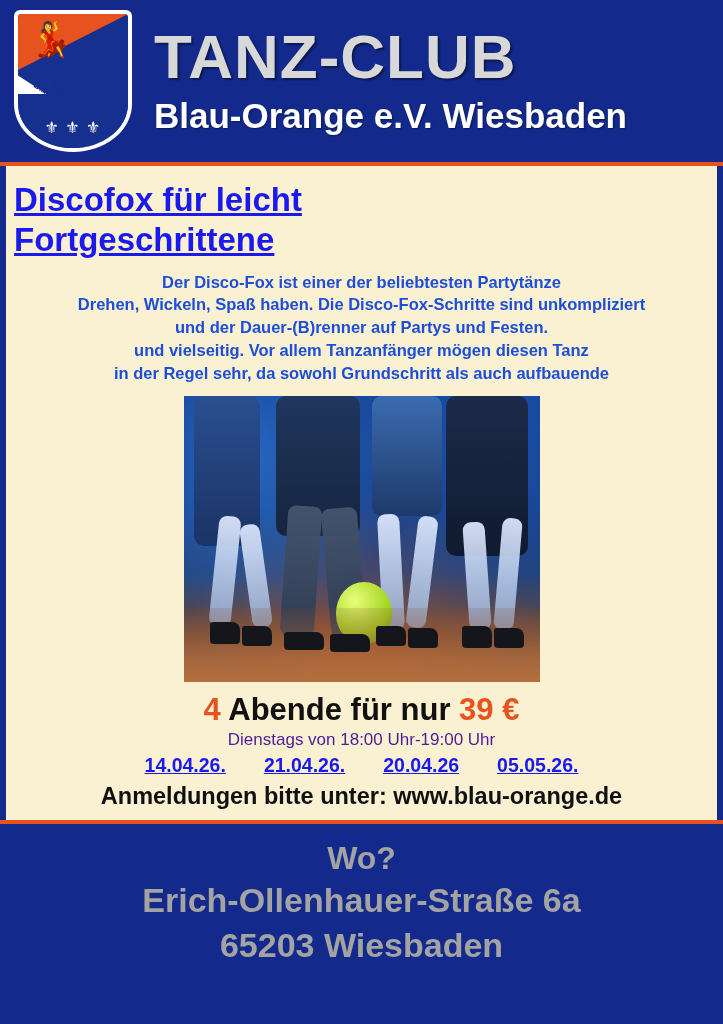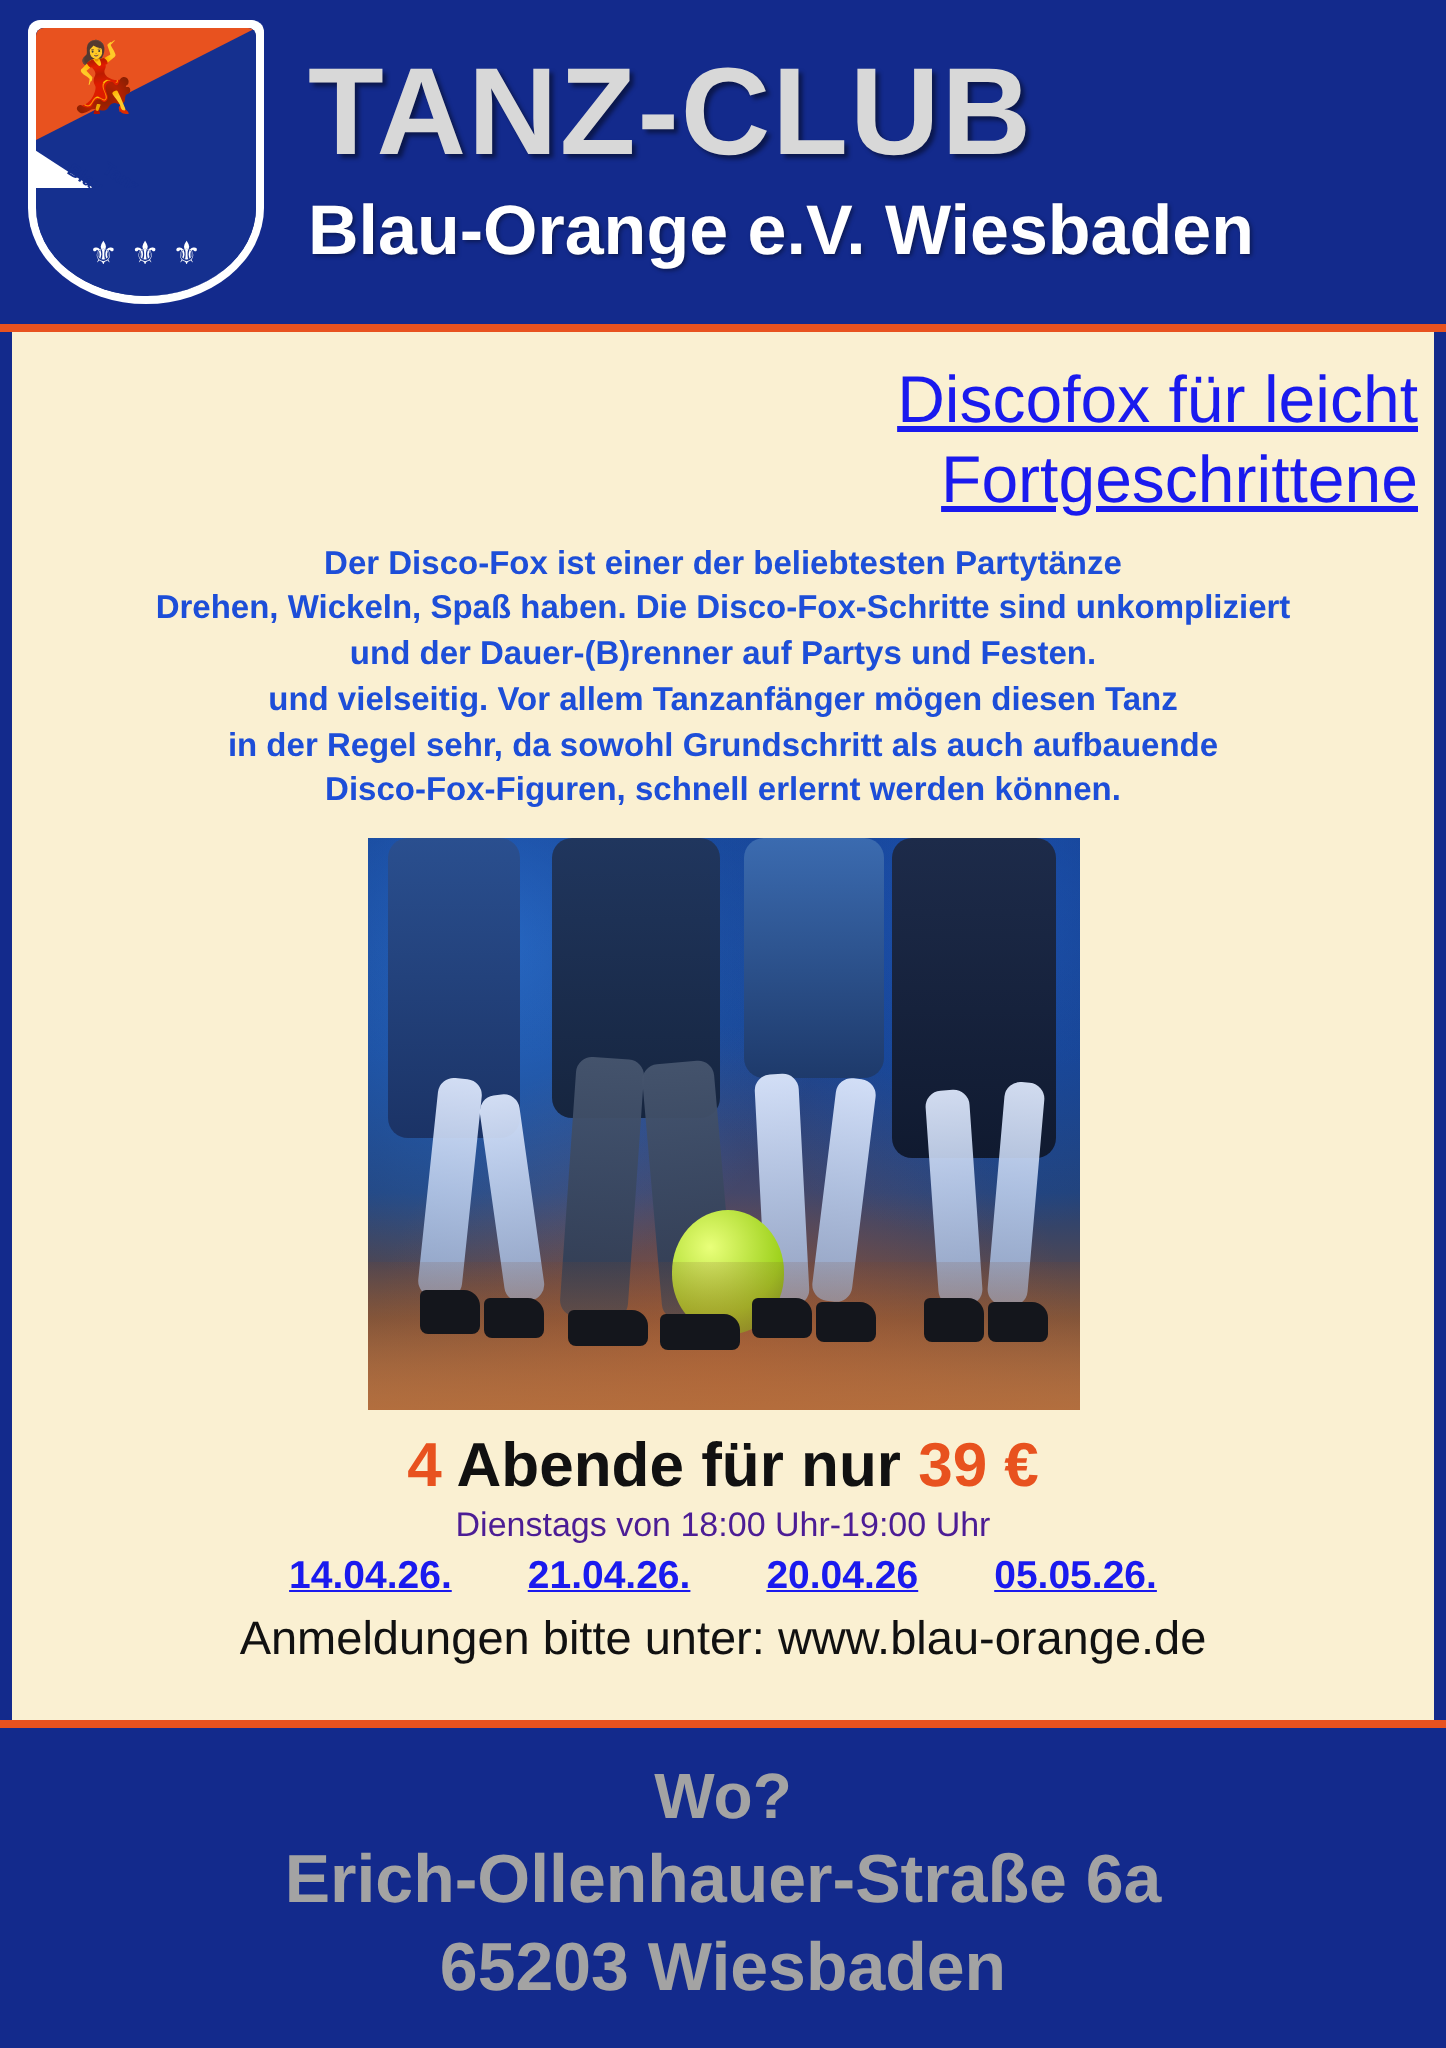--- a/index.html
+++ b/index.html
@@ -132,24 +132,24 @@
   }
 
   
   .panel {
     background: #faf0d2;
     margin: 0 6px;
     padding: 10px 8px 8px 8px;
     box-sizing: border-box;
   }
   .headline {
-    text-align: right;
+    text-align: left;
     color: #1a1aee;
     font-size: 33px;
-    font-weight: normal;
+    font-weight: bold;
     line-height: 1.22;
     text-decoration: underline;
     margin: 4px 0 10px 0;
   }
   .blurb {
     text-align: center;
     color: #1d4ed8;
     font-size: 16.5px;
     font-weight: bold;
     line-height: 1.38;
@@ -233,23 +233,23 @@
     gap: 38px;
     font-size: 19.5px;
     font-weight: bold;
     color: #1a1aee;
     text-decoration: underline;
     margin-bottom: 6px;
   }
   .signup {
     text-align: center;
     font-size: 23.5px;
-    font-weight: normal;
+    font-weight: bold;
     color: #111111;
-    margin-bottom: 19px;
+    margin-bottom: 2px;
   }
 
   
   .footer {
     text-align: center;
     color: #a3a3a3;
     padding-top: 14px;
   }
   .footer .wo {
     font-size: 32px;
@@ -298,21 +298,20 @@
       <div>Discofox für leicht</div>
       <div>Fortgeschrittene</div>
     </div>
 
     <div class="blurb">
       <div>Der Disco-Fox ist einer der beliebtesten Partytänze</div>
       <div>Drehen, Wickeln, Spaß haben. Die Disco-Fox-Schritte sind unkompliziert</div>
       <div>und der Dauer-(B)renner auf Partys und Festen.</div>
       <div>und vielseitig. Vor allem Tanzanfänger mögen diesen Tanz</div>
       <div>in der Regel sehr, da sowohl Grundschritt als auch aufbauende</div>
-      <div>Disco-Fox-Figuren, schnell erlernt werden können.</div>
     </div>
 
     <div class="photo-wrap">
       <div class="photo">
         <div class="glow"></div>
 
         <div class="torso" style="left:10px; top:0; width:66px; height:150px; background:linear-gradient(180deg,#2a4f8f,#1b3366);"></div>
         <div class="torso" style="left:92px; top:0; width:84px; height:140px; background:linear-gradient(180deg,#20365e,#16253f);"></div>
         <div class="torso" style="left:188px; top:0; width:70px; height:120px; background:linear-gradient(180deg,#3b6bb0,#1e3a6b);"></div>
         <div class="torso" style="left:262px; top:0; width:82px; height:160px; background:linear-gradient(180deg,#1d2b4a,#101a30);"></div>

